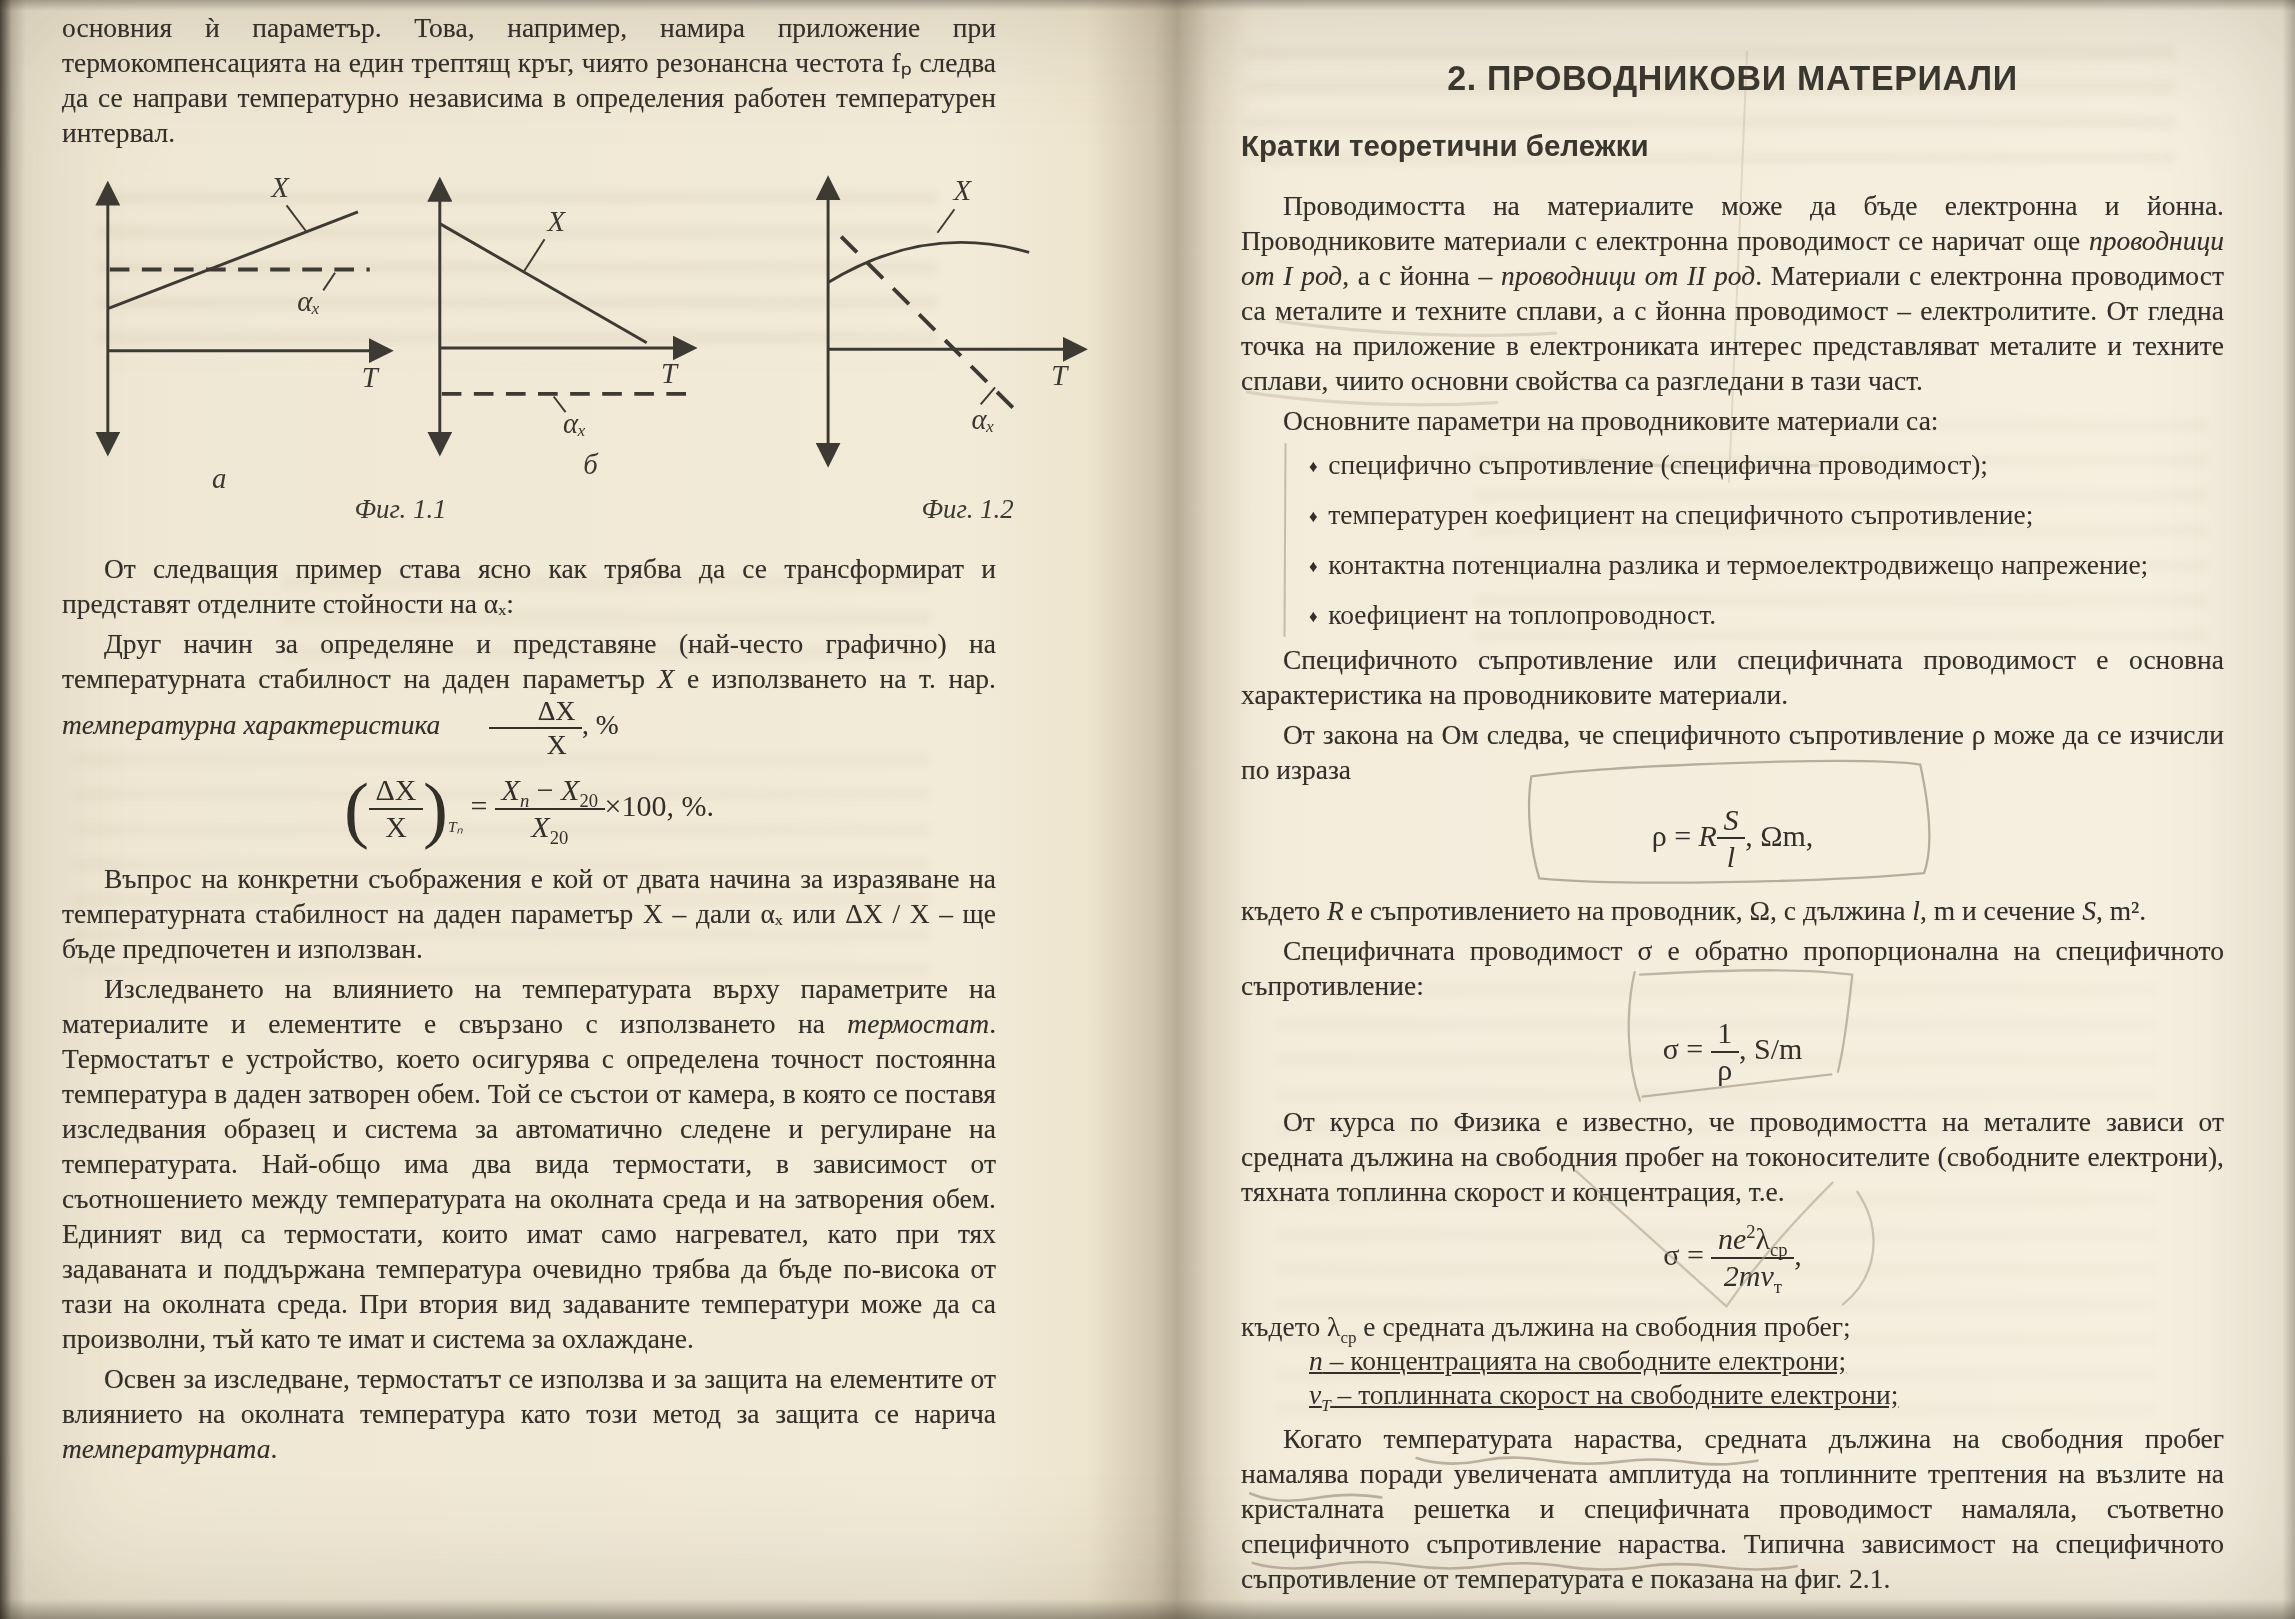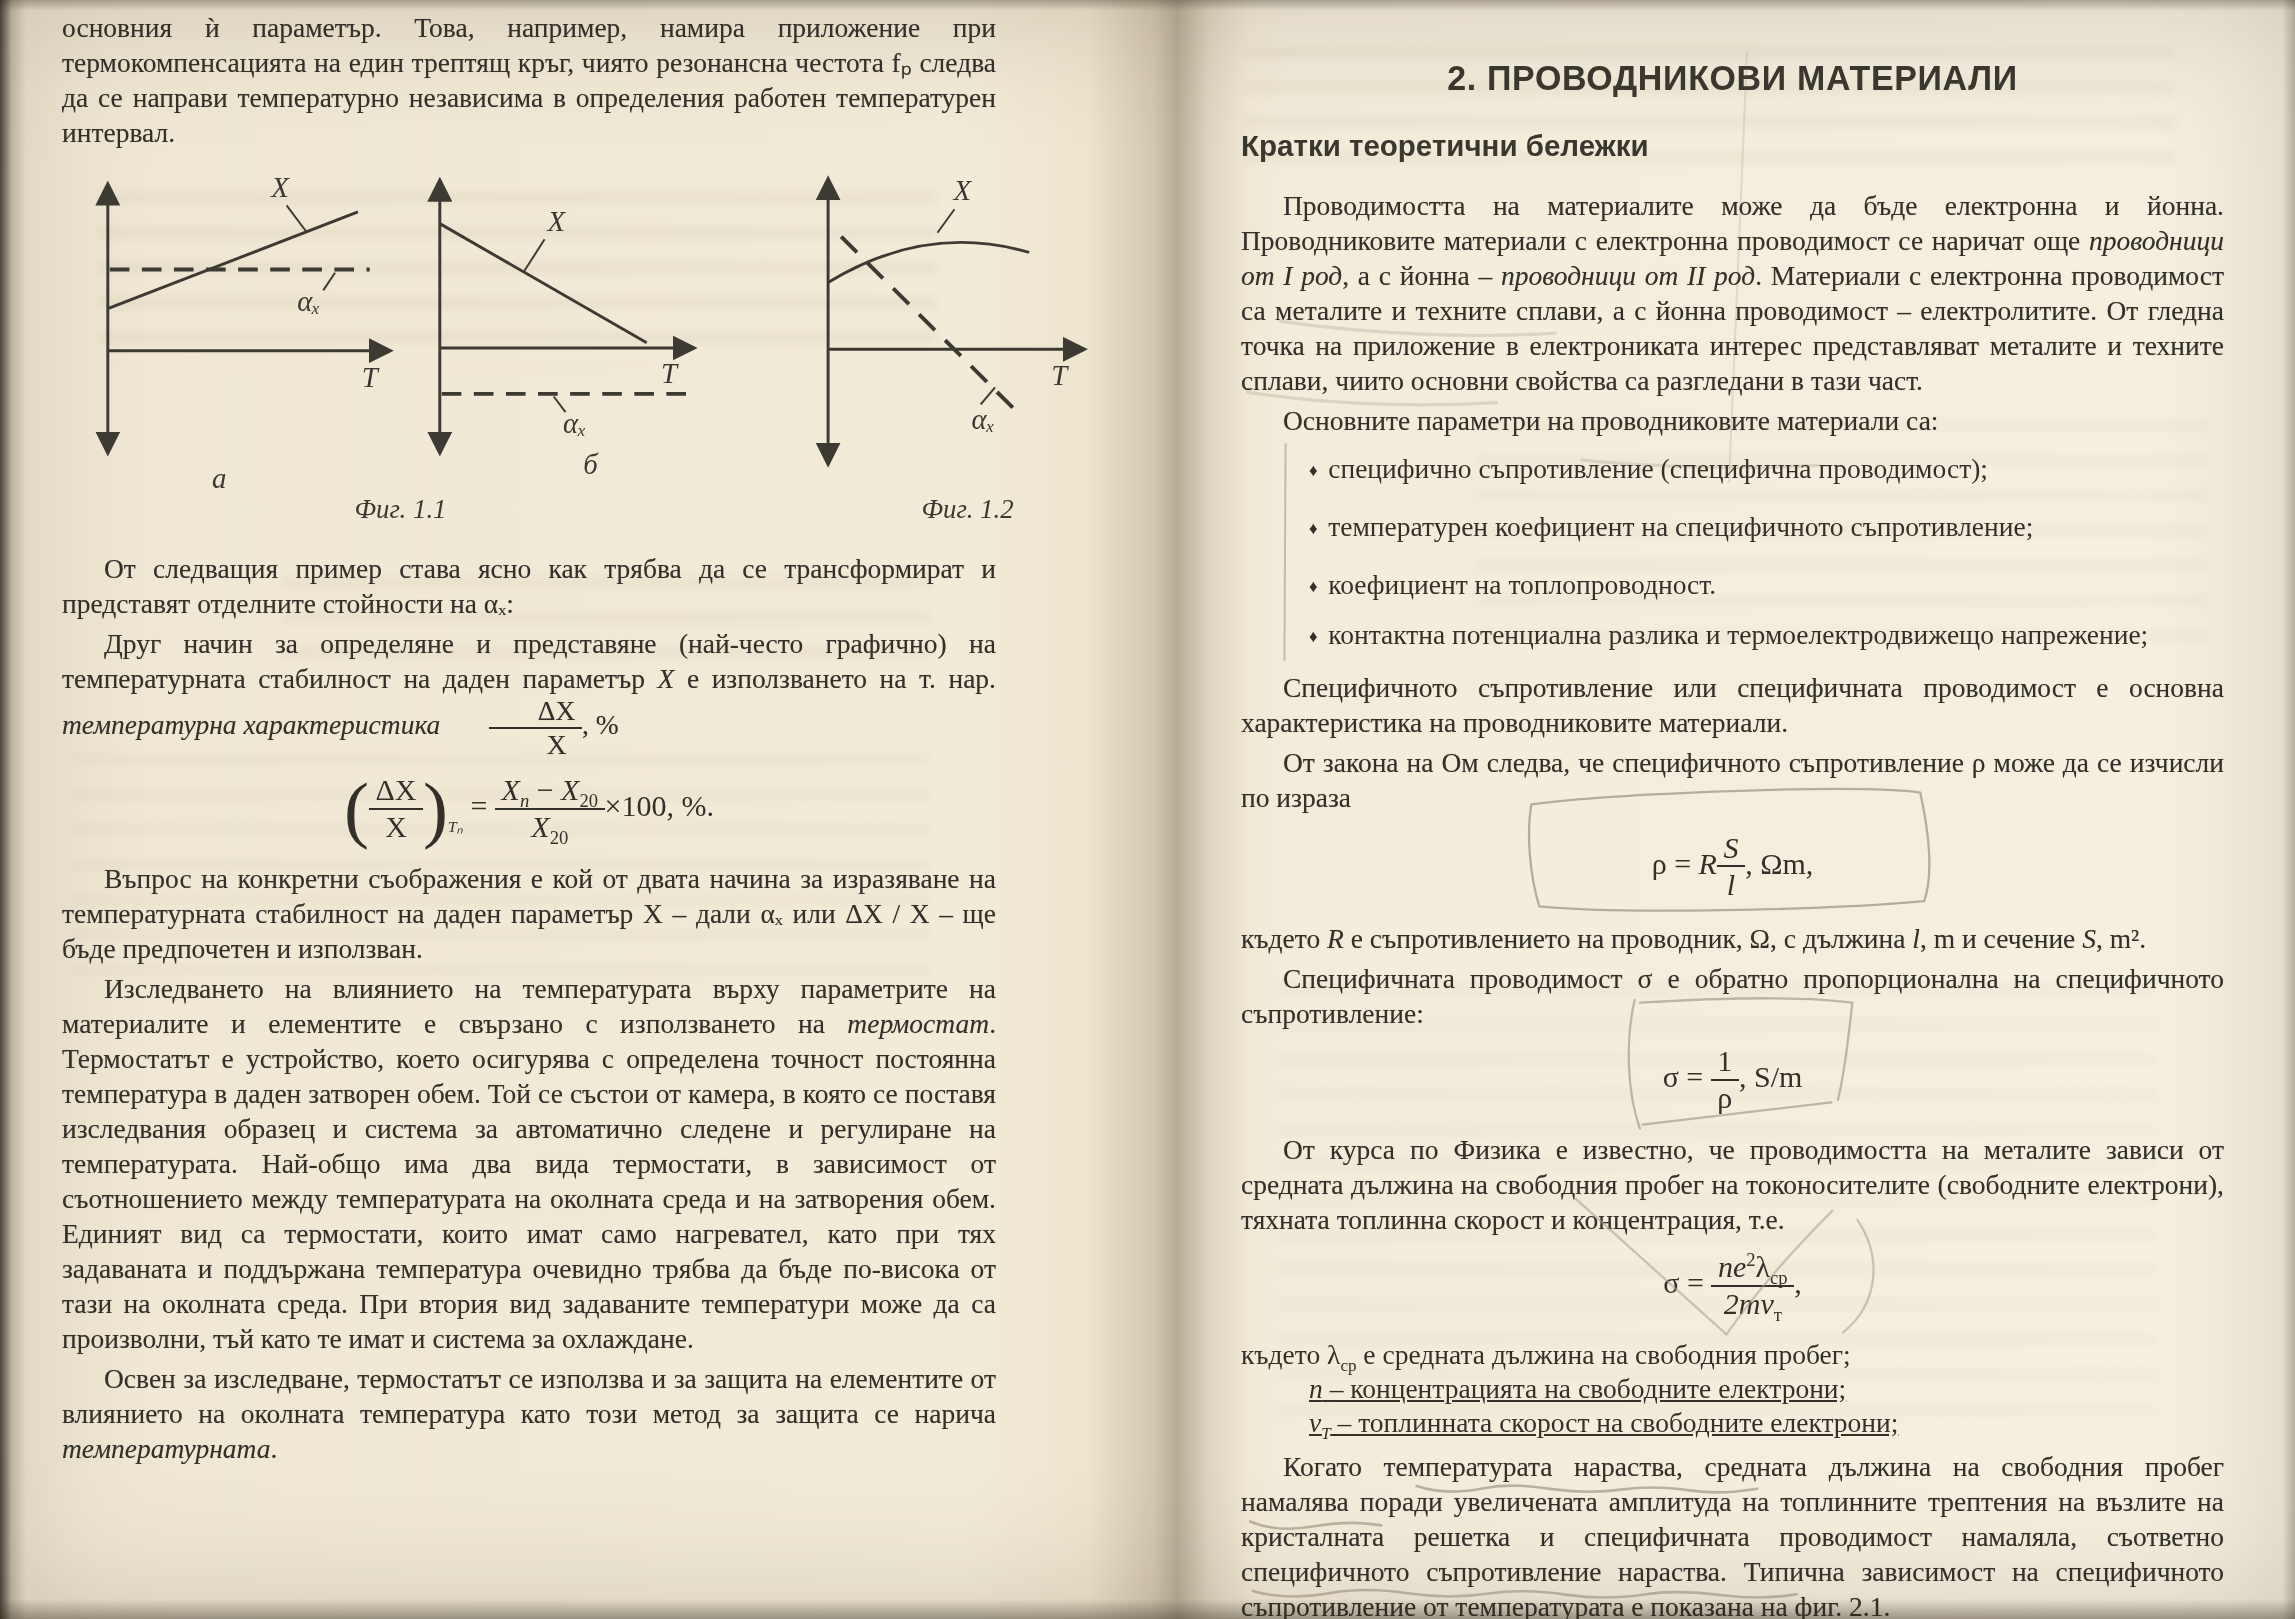--- a/index.html
+++ b/index.html
@@ -41,21 +41,21 @@
   .frac{display:inline-block;vertical-align:middle;text-align:center;line-height:1.08;}
   .frac .num{display:block;border-bottom:2px solid currentColor;padding:0 6.6px 1.3px 6.6px;}
   .frac .den{display:block;padding-top:1.3px;}
   .fracwrap{display:inline-block;vertical-align:middle;white-space:nowrap;}
   .paren{font-size:2.5em;font-weight:300;vertical-align:middle;line-height:0;}
   .fsub{font-size:.52em;position:relative;top:1.05em;font-style:italic;}
   
   .bullets{position:relative;margin:7.9px 0 6.6px 0;padding-left:68px;}
   .bullets .vline{position:absolute;left:43px;top:-2.6px;width:2px;height:calc(100% + 5.2px);
      background:rgba(150,140,122,.5);border-radius:1.3px;transform:rotate(.3deg);}
-  .bullet{font-size:27.5px;line-height:45px;margin-bottom:11px;text-align:left;}
+  .bullet{font-size:27.5px;line-height:37px;margin-bottom:11px;text-align:left;}
   .bullet .glyph{font-size:.62em;vertical-align:.12em;margin-right:10.5px;}
   
   .def{font-size:27.5px;line-height:34px;margin:0;text-align:left;}
   .def.ind{padding-left:68px;text-decoration:underline;}
   
   .figblock{position:relative;height:368px;margin:15.7px 0 17px -23px;width:1074px;}
   .figblock svg{display:block;}
   .figtext{font-family:"Liberation Serif",serif;font-style:italic;font-size:44px;fill:#3b3831;}
   .figcap{font-family:"Liberation Serif",serif;font-style:italic;font-size:41px;fill:#3b3831;}
   .pencil{position:absolute;pointer-events:none;}
@@ -151,22 +151,22 @@
         <path d="M520,232 C640,244 780,246 880,240"></path>
       </g>
     </svg>
 
     <p class="p">Основните параметри на проводниковите материали са:</p>
 
     <div class="bullets">
       <div class="vline"></div>
       <div class="bullet"><span class="glyph">♦</span><span>специфично съпротивление (специфична проводимост);</span></div>
       <div class="bullet"><span class="glyph">♦</span><span>температурен коефициент на специфичното съпротивление;</span></div>
+      <div class="bullet"><span class="glyph">♦</span><span>контактна потенциална разлика и термоелектродвижещо напрежение;</span></div>
       <div class="bullet" style="margin-bottom:2.6px;"><span class="glyph">♦</span><span>коефициент на топлопроводност.</span></div>
-      <div class="bullet"><span class="glyph">♦</span><span>контактна потенциална разлика и термоелектродвижещо напрежение;</span></div>
     </div>
 
     <p class="p">Специфичното съпротивление или специфичната проводимост е основна характеристика на проводниковите материали.</p>
 
     <p class="p">От закона на Ом следва, че специфичното съпротивление ρ може да се изчисли по израза</p>
 
     <div class="formula" style="margin:17px 0 19.7px 0;"><span>ρ = </span><span class="it">R</span><span class="fracwrap"><span class="frac"><span class="num"><span class="it">S</span></span><span class="den"><span class="it">l</span></span></span></span><span>, Ωm,</span></div>
     <svg class="pencil" style="left:50%;margin-left:-216px;margin-top:-143px;width:432px;height:139px;opacity:.8;" viewBox="0 0 660 212">
       <path d="M22,40 C140,24 520,8 616,22 C630,86 636,148 622,188 C470,202 150,208 34,196 C20,150 14,86 22,40 Z" fill="none" stroke="#a89d8c" stroke-width="3.5"></path>
     </svg>

